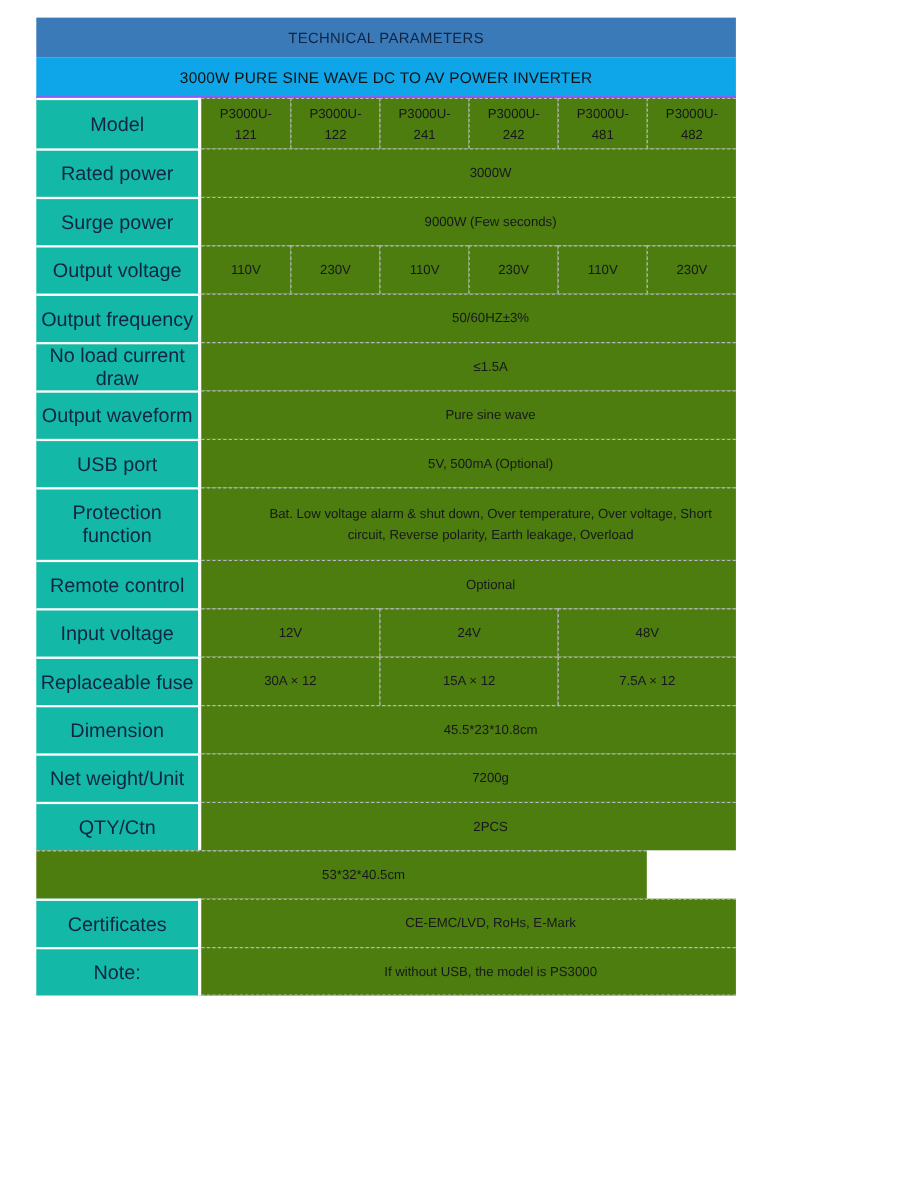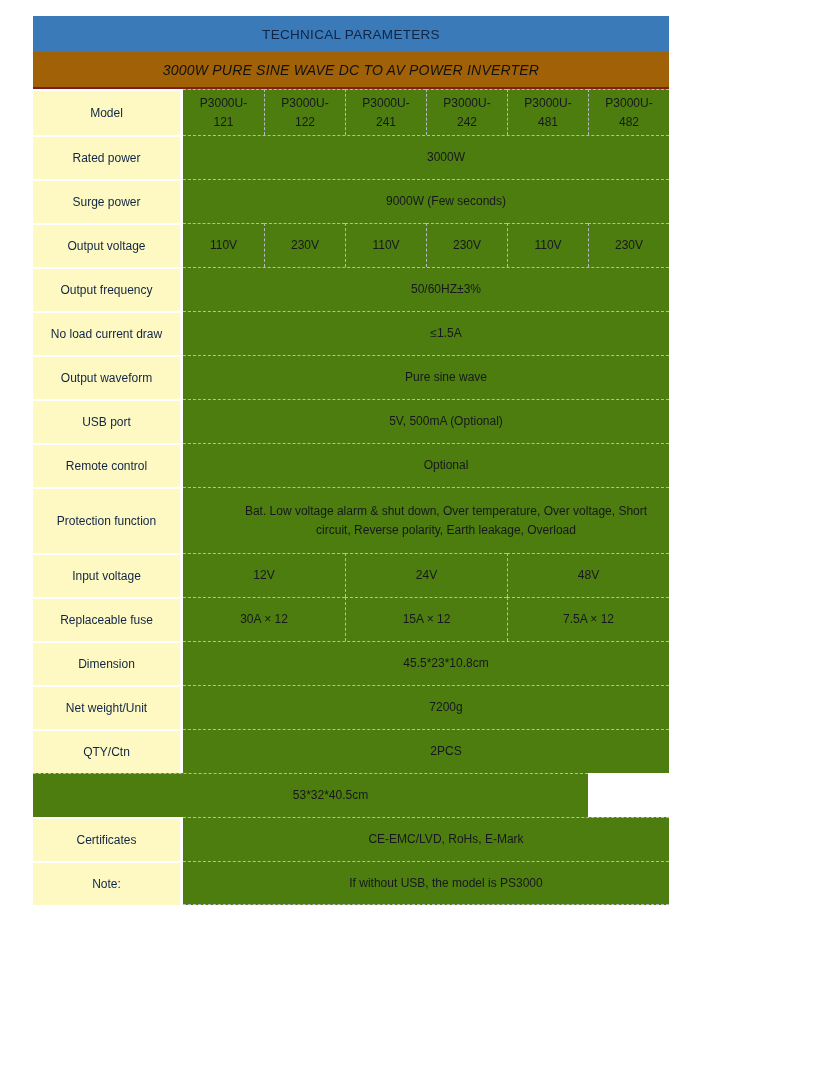--- a/index.html
+++ b/index.html
@@ -37,31 +37,30 @@
     justify-content: center;
     text-align: center;
   }
   .title-band {
     background: #3a7ab8;
     color: #102544;
     font-size: 13.5px;
     letter-spacing: 0.3px;
   }
   .subtitle-band {
-    background: #a16207;
+    background: #0ea5e9;
     color: #111111;
     font-size: 14px;
-    border-bottom: 2px solid #7f1d1d;
+    border-bottom: 2px solid #8b5cf6;
     letter-spacing: 0.2px;
-    font-style: italic;
   }
   .label {
-    background: #fef9c3;
+    background: #14b8a6;
     color: #102544;
-    font-size: 12px;
+    font-size: 18px;
     display: flex;
     align-items: center;
     justify-content: center;
     text-align: center;
     border-right: 3px solid #ffffff;
     padding: 0 2px;
   }
   .row + .row .label { border-top: 2px solid #ffffff; }
   .cell {
     background: #4d7c0f;
@@ -137,28 +136,28 @@
     <div class="row">
       <div class="label">Output waveform</div>
       <div class="cell span6">Pure sine wave</div>
     </div>
 
     <div class="row">
       <div class="label">USB port</div>
       <div class="cell span6">5V, 500mA (Optional)</div>
     </div>
 
-    <div class="row">
-      <div class="label">Remote control</div>
-      <div class="cell span6">Optional</div>
-    </div>
-
     <div class="row r-tall">
       <div class="label">Protection function</div>
       <div class="cell span6">Bat. Low voltage alarm &amp; shut down, Over temperature, Over voltage, Short circuit, Reverse polarity, Earth leakage, Overload</div>
+    </div>
+
+    <div class="row">
+      <div class="label">Remote control</div>
+      <div class="cell span6">Optional</div>
     </div>
 
     <div class="row">
       <div class="label">Input voltage</div>
       <div class="cell span2">12V</div>
       <div class="cell span2">24V</div>
       <div class="cell span2">48V</div>
     </div>
 
     <div class="row">

